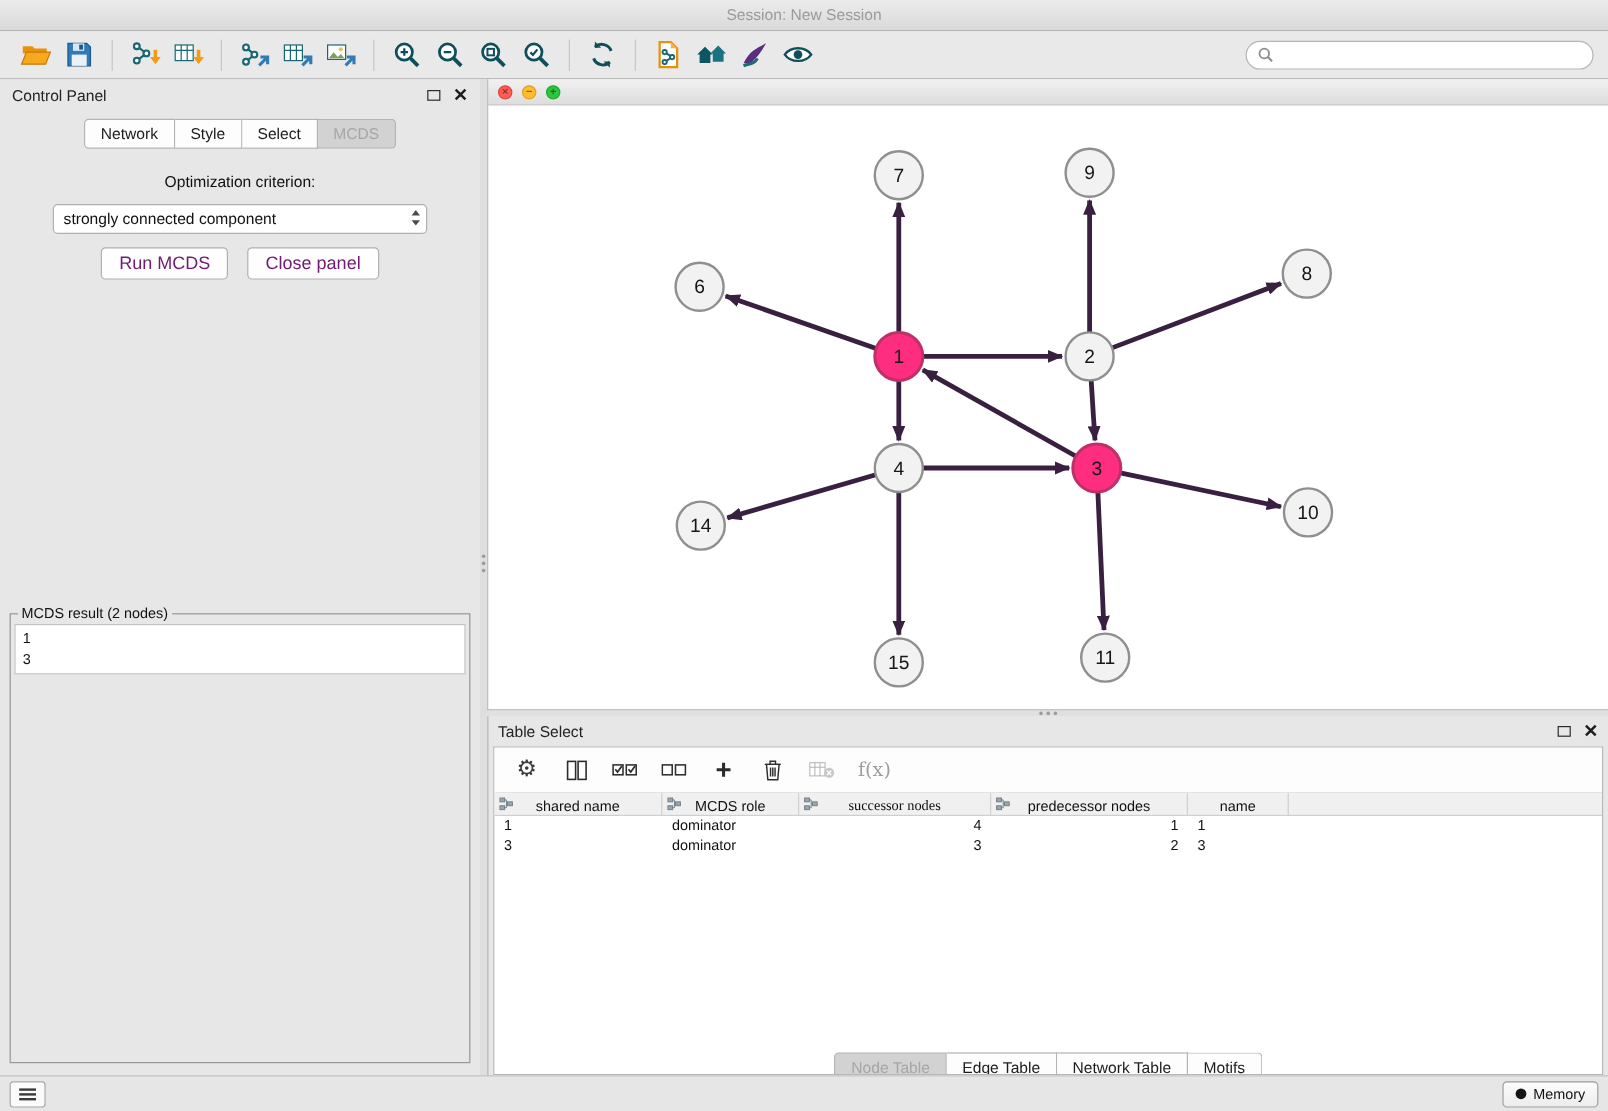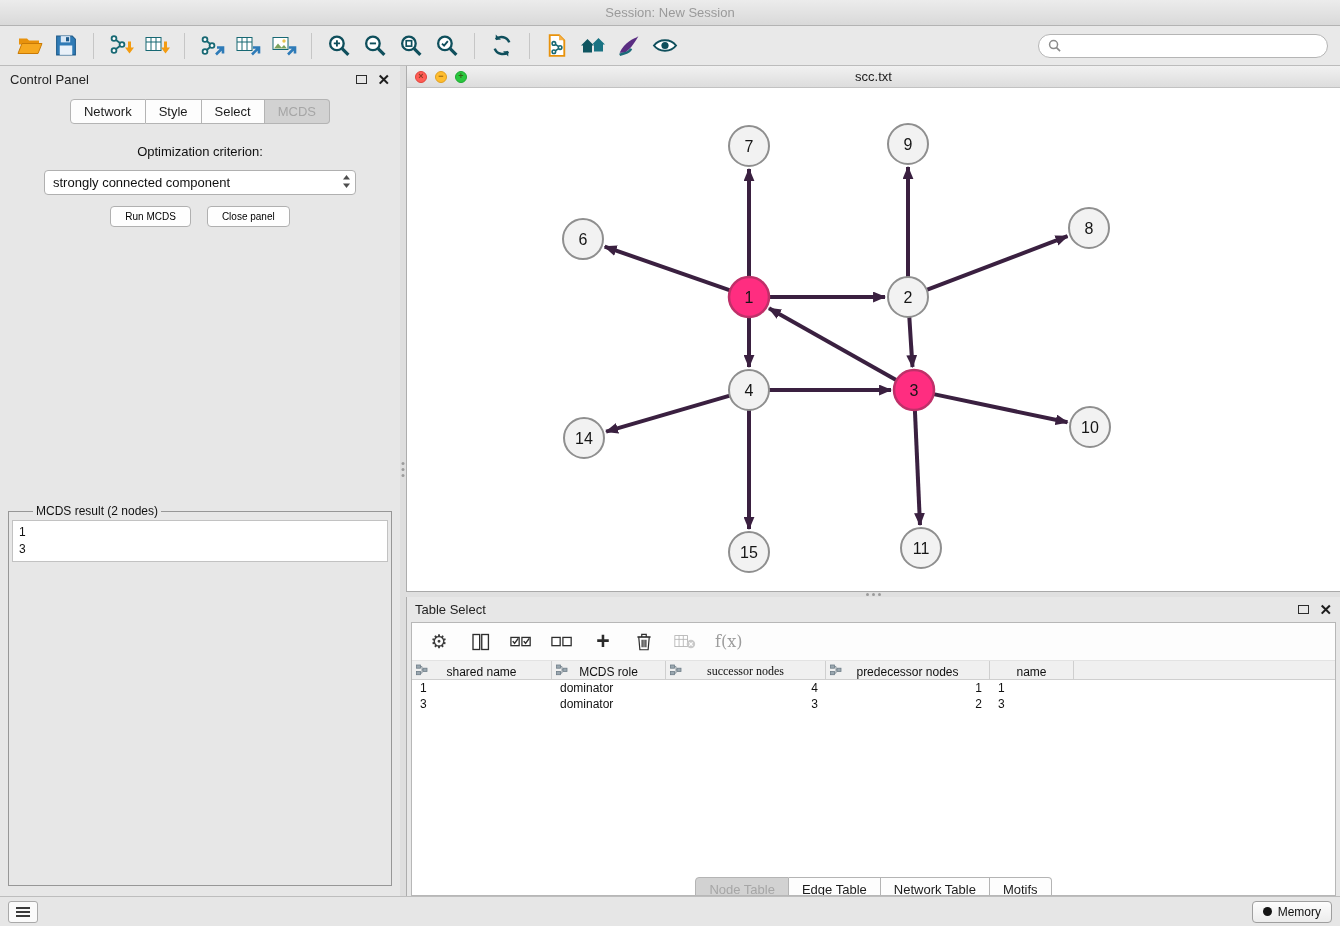--- a/index.html
+++ b/index.html
@@ -32,23 +32,23 @@
   .seg-tab{font-size:13px;padding:4px 13px;background:#fdfdfd;border:1px solid #b4b4b4;border-left:none;color:#1c1c1c;cursor:default}
   .seg-tab:first-child{border-left:1px solid #b4b4b4;border-radius:4px 0 0 4px}
   .seg-tab:last-child{border-radius:0 4px 4px 0}
   .seg-tab.active{background:#d2d2d2;color:#a6a6a6}
   .cp-body{padding-top:20px;display:flex;flex-direction:column;align-items:center;gap:11px}
   .opt-label{font-size:13px;color:#101010}
   .select-box{width:312px;height:25px;background:#fff;border:1px solid #b0b0b0;border-radius:4px;
     display:flex;align-items:center;padding:0 4px 0 8px;font-size:13px;color:#111}
   .select-box .stepper{margin-left:auto}
   .btn-row{display:flex;gap:16px}
-  .push-btn{font-size:10px;background:#fefefe;border:1px solid #b0b0b0;border-radius:4px;padding:4px 14px;color:#000000}
+  .push-btn{font-size:15px;background:#fefefe;border:1px solid #b0b0b0;border-radius:4px;padding:4px 14px;color:#701a75}
   .mcds-fieldset{margin:auto 8px 10px;border:1px solid #979797;padding:2px 3px 3px;height:382px;display:flex;flex-direction:column;background:#e7e7e7}
-  .mcds-fieldset legend{font-size:12px;padding:0 3px;margin-left:21px;color:#111}
+  .mcds-fieldset legend{font-size:12px;padding:0 3px;margin-left:3px;color:#111}
   .result-area{background:#fff;border:1px solid #c2c2c2;flex:1;font-size:12px;padding:3px 6px;white-space:pre;overflow:hidden;color:#111;line-height:17px}
 
   
   .v-splitter{width:6px;background:#dedede;position:relative}
   .v-splitter .dots{position:absolute;top:396px;left:50%;transform:translateX(-50%);display:flex;flex-direction:column;gap:3px}
   .h-splitter{height:5px;background:#e0e0e0;display:flex;align-items:center;justify-content:center;gap:3px}
   .dot{width:3px;height:3px;border-radius:50%;background:#9b9b9b}
 
   
   .right{width:934px;display:flex;flex-direction:column}
@@ -289,21 +289,20 @@
     <span class="dots">
         <span class="dot"></span>
         <span class="dot"></span>
         <span class="dot"></span>
       </span>
   </div>
 
   <div class="right">
     <div class="net-window">
       <div class="net-titlebar">
-        <span class="net-title">scc.txt</span>
         <span class="traffic">
           <span class="light red">×</span>
           <span class="light yellow">−</span>
           <span class="light green">+</span>
         </span>
       </div>
       <div class="canvas">
         <svg id="graph-svg" width="932" height="503" viewBox="0 0 932 503">
             <defs>
               <marker id="arrowhead" viewBox="0 0 12 10" refX="11" refY="5" markerWidth="13" markerHeight="11" markerUnits="userSpaceOnUse" orient="auto">

